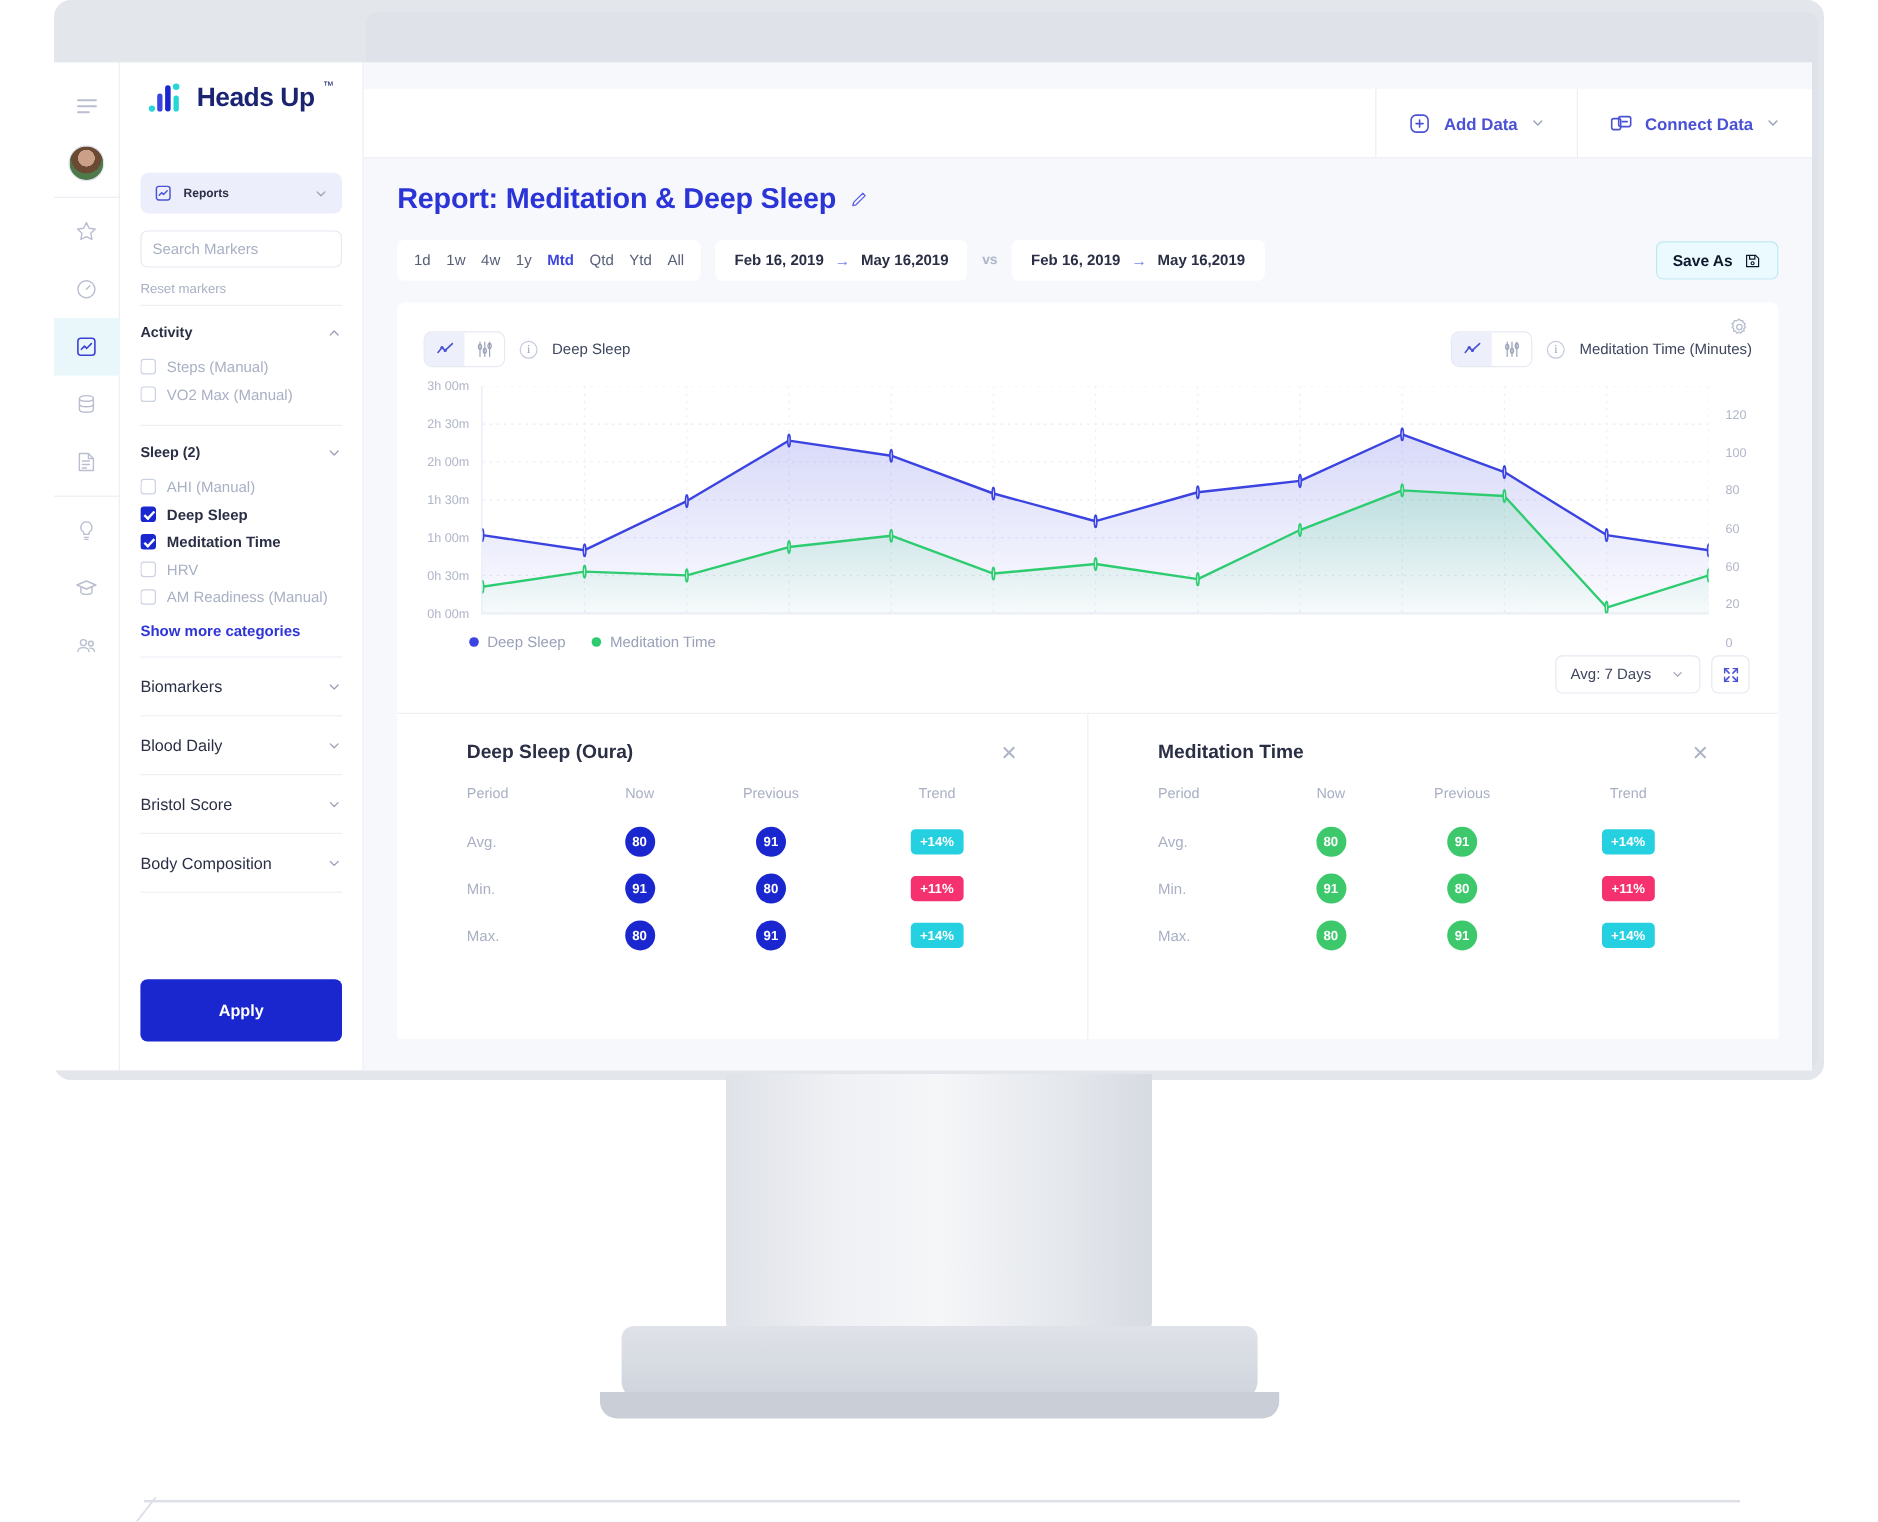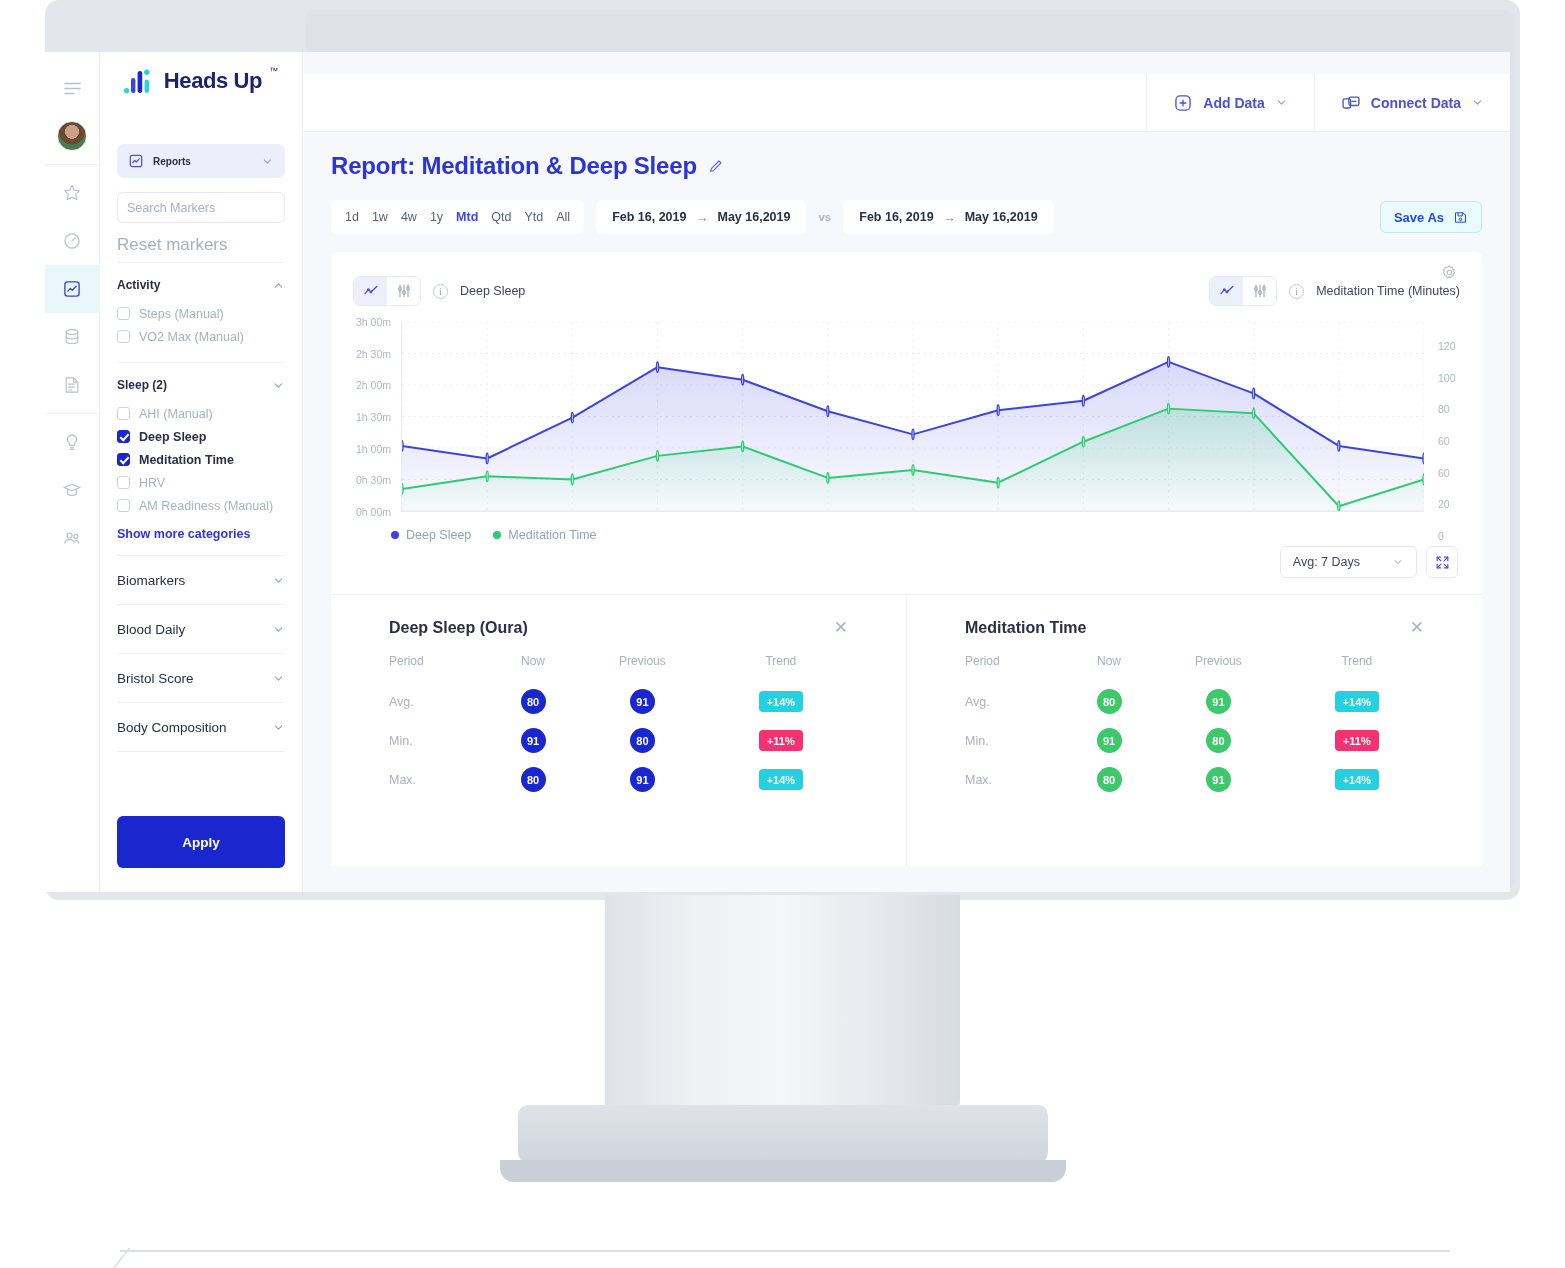--- a/index.html
+++ b/index.html
@@ -94,21 +94,21 @@
   .search-box {
     margin-top: 14px; height: 31px; border: 1px solid #e6e9f2; border-radius: 6px;
     display: flex; align-items: center; padding: 0 9px;
   }
   .search-box input {
     border: 0; outline: 0; flex: 1; font-size: 12.5px; color: #6b7288;
     font-family: "Liberation Sans", sans-serif; background: transparent;
   }
   .search-box input::placeholder { color: #a9b0c4; }
   .reset-markers {
-    font-size: 17px; color: #a9b0c4; margin-top: 12px; padding-bottom: 7px;
+    font-size: 11px; color: #a9b0c4; margin-top: 12px; padding-bottom: 7px;
     border-bottom: 1px solid #eef0f6;
   }
   .marker-scroll { position: relative; overflow: hidden; flex: 1; }
   .cat-head {
     display: flex; align-items: center; justify-content: space-between;
     padding: 15px 0 10px;
   }
   .cat-head .t { font-size: 12px; font-weight: 700; color: #2b2f45; }
   .chev { color: #9aa1b8; }
   .chk-row { display: flex; align-items: center; gap: 9px; height: 23px; }
@@ -161,21 +161,21 @@
   .range-pills span.on { color: #3d46e0; font-weight: 700; }
   .date-box {
     background: #fff; border-radius: 6px; height: 34px; display: flex; align-items: center;
     padding: 0 16px; gap: 9px; font-size: 12.5px; color: #2b2f45; font-weight: 700;
   }
   .date-box .arrow { color: #7a82ee; font-size: 13px; }
   .vs { font-size: 11.5px; color: #aeb4c7; font-weight: 700; }
   .save-as {
     margin-left: auto; height: 32px; border: 1px solid #bfe9f2; background: #eafaff;
     border-radius: 6px; display: flex; align-items: center; gap: 9px; padding: 0 13px;
-    font-size: 13px; color: #1d4ed8; font-weight: 700;
+    font-size: 13px; color: #0f172a; font-weight: 700;
   }
 
   .card {
     background: #fff; margin: 0 28px; border-radius: 6px 6px 0 0;
     flex: 1; display: flex; flex-direction: column; overflow: hidden;
   }
   .chart-zone { padding: 10px 22px 0; position: relative; }
   .gear { position: absolute; right: 24px; top: 12px; color: #b7bdd0; }
   .series-bar { display: flex; align-items: center; justify-content: space-between; margin-top: 14px; }
   .series-left, .series-right { display: flex; align-items: center; gap: 12px; }
@@ -208,21 +208,21 @@
     border-left: 1px solid #e9ecf5; border-bottom: 1px solid #e9ecf5;
   }
 
   .legend { display: flex; gap: 22px; margin: 16px 0 0 38px; align-items: center; }
   .legend-item { display: flex; align-items: center; gap: 7px; font-size: 12.5px; color: #9aa1b8; }
   .dot { width: 8px; height: 8px; border-radius: 50%; }
 
   .chart-foot { display: flex; justify-content: flex-end; align-items: center; gap: 9px; padding: 4px 24px 16px; }
   .avg-select {
     height: 32px; border: 1px solid #e6e9f2; border-radius: 6px; display: flex;
-    align-items: center; gap: 32px; padding: 0 12px; font-size: 12.5px; color: #3e465e;
+    align-items: center; gap: 16px; padding: 0 12px; font-size: 12.5px; color: #3e465e;
   }
   .expand-btn {
     width: 32px; height: 32px; border: 1px solid #e6e9f2; border-radius: 6px;
     display: flex; align-items: center; justify-content: center; color: #4a51d4;
   }
 
   .tables { display: flex; border-top: 1px solid #eef0f6; flex: 1; }
   .tbl { flex: 1; padding: 22px 58px 20px; }
   .tbl + .tbl { border-left: 1px solid #eef0f6; }
   .tbl-head { display: flex; align-items: center; justify-content: space-between; }

